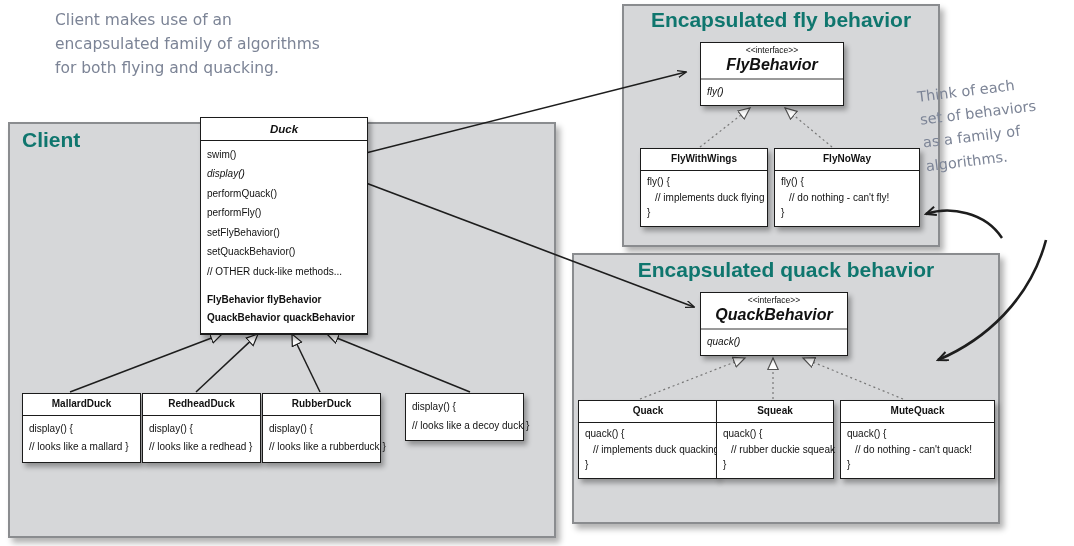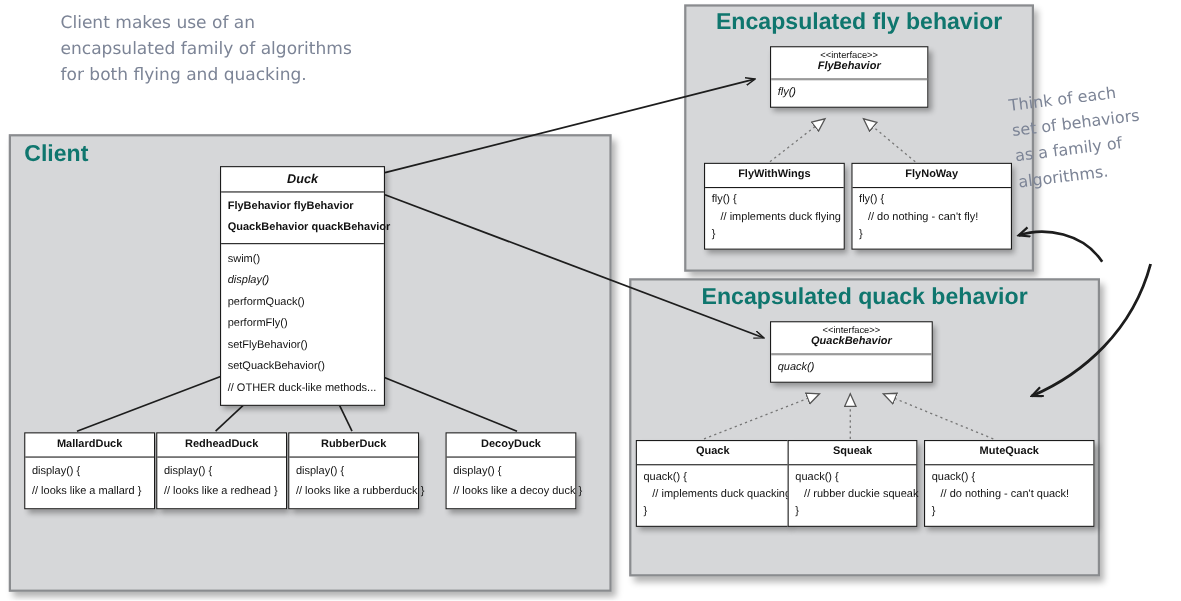--- a/index.html
+++ b/index.html
@@ -45,30 +45,30 @@
   .uml .hdr{
     text-align:center;font-weight:bold;
     padding:4px 2px 4px;
     border-bottom:1px solid #1b1b1b;
     white-space:nowrap;
   }
   .uml .hdr.iface{
     padding:2px 2px 3px;border-bottom:2px solid #9a9a9a;
   }
   .uml .stereo{display:block;font-weight:normal;font-size:8.5px;line-height:1.2;}
-  .uml .iname{display:block;font-style:italic;font-weight:bold;font-size:10px;}
+  .uml .iname{display:block;font-style:italic;font-weight:bold;font-size:16px;}
   .uml .sec{padding:4px 6px 5px;}
   .uml .sec.bord{border-bottom:1px solid #1b1b1b;}
   .uml .row{white-space:nowrap;padding:1.5px 0;}
   .uml .row.bold{font-weight:bold;font-size:10px;}
   .uml .row.ital{font-style:italic;}
   .uml .row.ind{padding-left:8px;}
 
   
-  #box-duck{left:200px;top:151px;width:150px;}
+  #box-duck{left:200px;top:117px;width:168px;}
   #box-duck .hdr{font-style:italic;font-size:11.5px;}
   #box-duck .sec.fields .row{padding:3px 0;}
   #box-duck .sec.meth .row{padding:3.5px 0;}
 
   
   .subduck{width:119px;}
   #box-mallard{left:22px;top:393px;}
   #box-redhead{left:142px;top:393px;}
   #box-rubber{left:262px;top:393px;}
   #box-decoy{left:405px;top:393px;}
@@ -162,33 +162,33 @@
     <g>
       <path d="M1002,238 C985,212 950,206 926,214" fill="none" stroke="#1d1d1d" stroke-width="2.4" marker-end="url(#noteArrow)"></path>
     </g>
     <g>
       <path d="M1046,240 C1030,300 985,340 938,360" fill="none" stroke="#1d1d1d" stroke-width="2.6" marker-end="url(#noteArrow)"></path>
     </g>
   </svg>
 
   <div class="uml" id="box-duck">
     <div class="hdr">Duck</div>
-    <div class="sec fields bord">
-      <div class="row bold">FlyBehavior flyBehavior</div>
-      <div class="row bold">QuackBehavior quackBehavior</div>
-    </div>
     <div class="sec meth">
       <div class="row">swim()</div>
       <div class="row ital">display()</div>
       <div class="row">performQuack()</div>
       <div class="row">performFly()</div>
       <div class="row">setFlyBehavior()</div>
       <div class="row">setQuackBehavior()</div>
       <div class="row">// OTHER duck-like methods...</div>
     </div>
+    <div class="sec fields bord">
+      <div class="row bold">FlyBehavior flyBehavior</div>
+      <div class="row bold">QuackBehavior quackBehavior</div>
+    </div>
   </div>
 
   <div class="uml subduck" id="box-mallard">
     <div class="hdr">MallardDuck</div>
     <div class="sec">
       <div class="row">display() {</div>
       <div class="row">// looks like a mallard }</div>
     </div>
   </div>
 
@@ -202,21 +202,20 @@
 
   <div class="uml subduck" id="box-rubber">
     <div class="hdr">RubberDuck</div>
     <div class="sec">
       <div class="row">display() {</div>
       <div class="row">// looks like a rubberduck }</div>
     </div>
   </div>
 
   <div class="uml subduck" id="box-decoy">
-    <div class="hdr">DecoyDuck</div>
     <div class="sec">
       <div class="row">display() {</div>
       <div class="row">// looks like a decoy duck }</div>
     </div>
   </div>
 
   <div class="uml" id="box-flybehavior">
     <div class="hdr iface">
       <span class="stereo">&lt;&lt;interface&gt;&gt;</span>
       <span class="iname">FlyBehavior</span>

